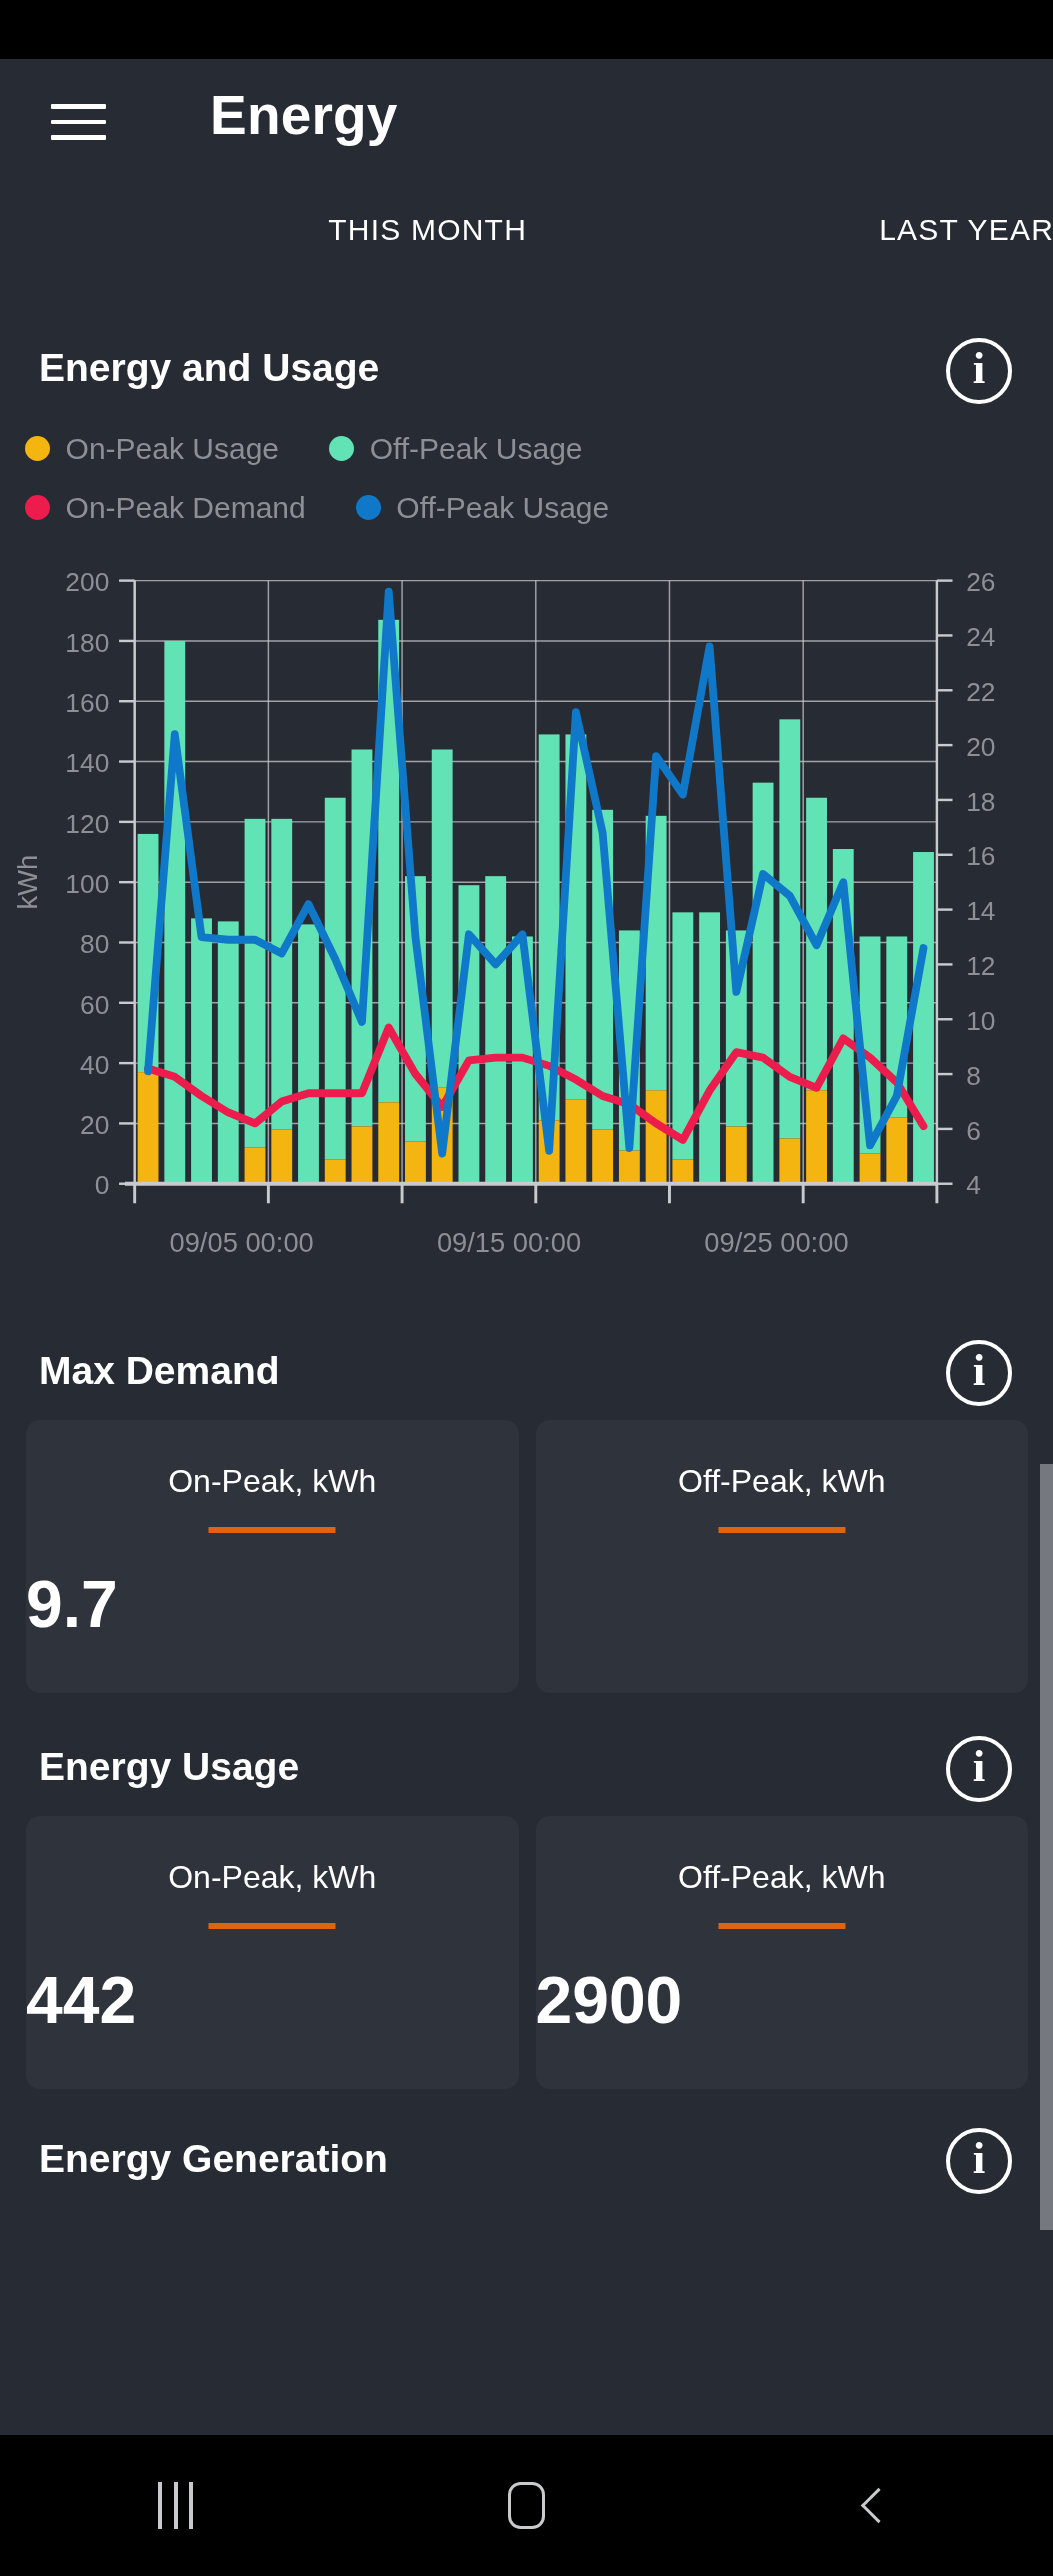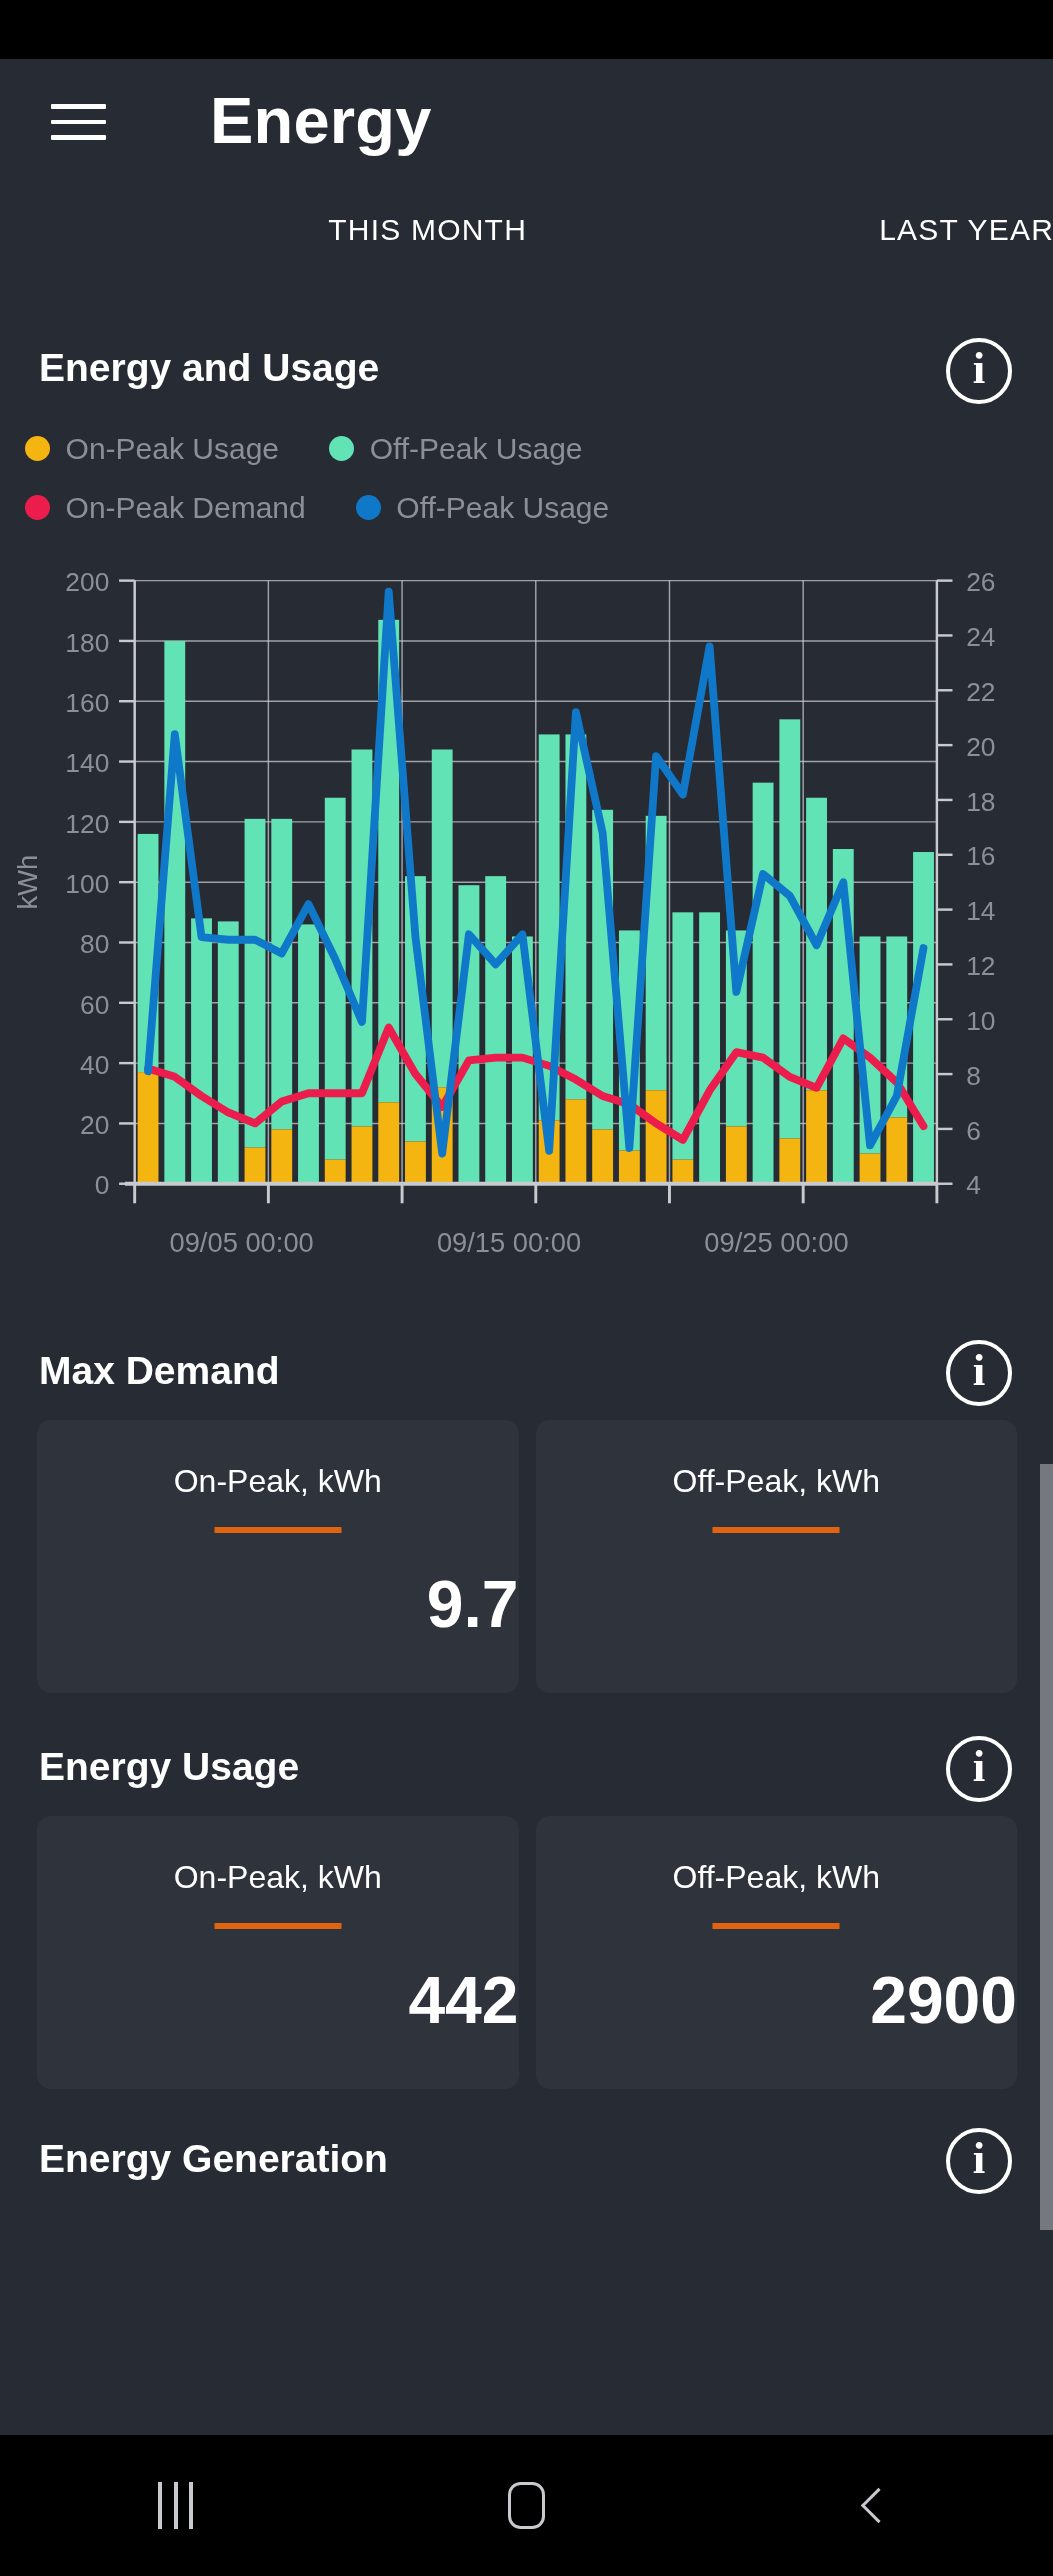--- a/index.html
+++ b/index.html
@@ -10,21 +10,21 @@
 
   .status-bar { position:absolute; top:0; left:0; width:1054px; height:59px; background:#000; }
 
   .app { position:absolute; top:59px; left:0; width:1054px; height:2376px; background:#272b33; overflow:hidden; }
 
   
   .header { position:relative; height:117px; }
   .hamburger { position:absolute; left:51px; top:45px; width:55px; height:39px; cursor:pointer; }
   .hamburger i { display:block; height:4.9px; background:#fff; border-radius:1px; margin-bottom:10.7px; }
   .hamburger i:last-child { margin-bottom:0; }
-  .app-title { position:absolute; left:210px; top:24.4px; font-size:65px; font-weight:700; color:#fff; letter-spacing:0.2px; }
+  .app-title { position:absolute; left:210px; top:24.4px; font-size:55px; font-weight:700; color:#fff; letter-spacing:0.2px; }
 
   
   .tabs { position:relative; height:107px; display:flex; }
   .tab { flex:1; text-align:right; font-size:30px; letter-spacing:1.2px; color:#fff;
          padding-top:37px; cursor:pointer; position:relative; }
   .tab.active { color:#ed6b1f; }
   .tab.active::after { content:""; position:absolute; left:50%; transform:translateX(-50%);
                         bottom:-9.8px; width:351px; height:6.8px; background:#ea5b0c; }
 
   
@@ -40,25 +40,25 @@
   .legend-row { display:flex; justify-content:flex-start; margin-bottom:25px; }
   .legend-item { display:flex; align-items:center; margin:0 25px; }
   .legend-dot { width:25px; height:25px; border-radius:50%; margin-right:15.6px; flex:none; }
   .legend-label { font-size:30px; color:#8c8f96; white-space:nowrap; }
 
   
   .chart-wrap { position:relative; width:1054px; height:742px; }
   .chart-svg { display:block; }
 
   
-  .cards { display:flex; padding:0 37px; gap:17px; }
+  .cards { display:flex; padding:0 26px; gap:17px; }
   .card { flex:1; background:#2e333c; border-radius:13.7px; height:273px; position:relative; cursor:pointer; }
   .card-label { position:absolute; top:43px; left:0; right:0; text-align:center; font-size:32px; color:#fff; }
   .card-rule { position:absolute; top:107px; left:50%; transform:translateX(-50%); width:127px; height:5.9px; background:#e0640f; }
-  .card-value { position:absolute; top:146px; left:0; right:0; text-align:right; font-size:66px; font-weight:700; color:#fff; }
+  .card-value { position:absolute; top:146px; left:0; right:0; text-align:left; font-size:66px; font-weight:700; color:#fff; }
 
   
   .scrollbar { position:absolute; right:0; top:1464px; width:13.7px; height:766px; background:#75797f; }
 
   
   .navbar { position:absolute; bottom:0; left:0; width:1054px; height:141px; background:#000; display:flex; }
   .nav-btn { flex:1; display:flex; align-items:center; justify-content:center; cursor:pointer; }
   .nav-recents i { display:inline-block; width:3.9px; height:47px; background:#c9cace; margin:0 5.9px; }
   .nav-recents { display:flex; }
   .nav-home { width:37px; height:47px; border:3.9px solid #c9cace; border-radius:12.7px; }

